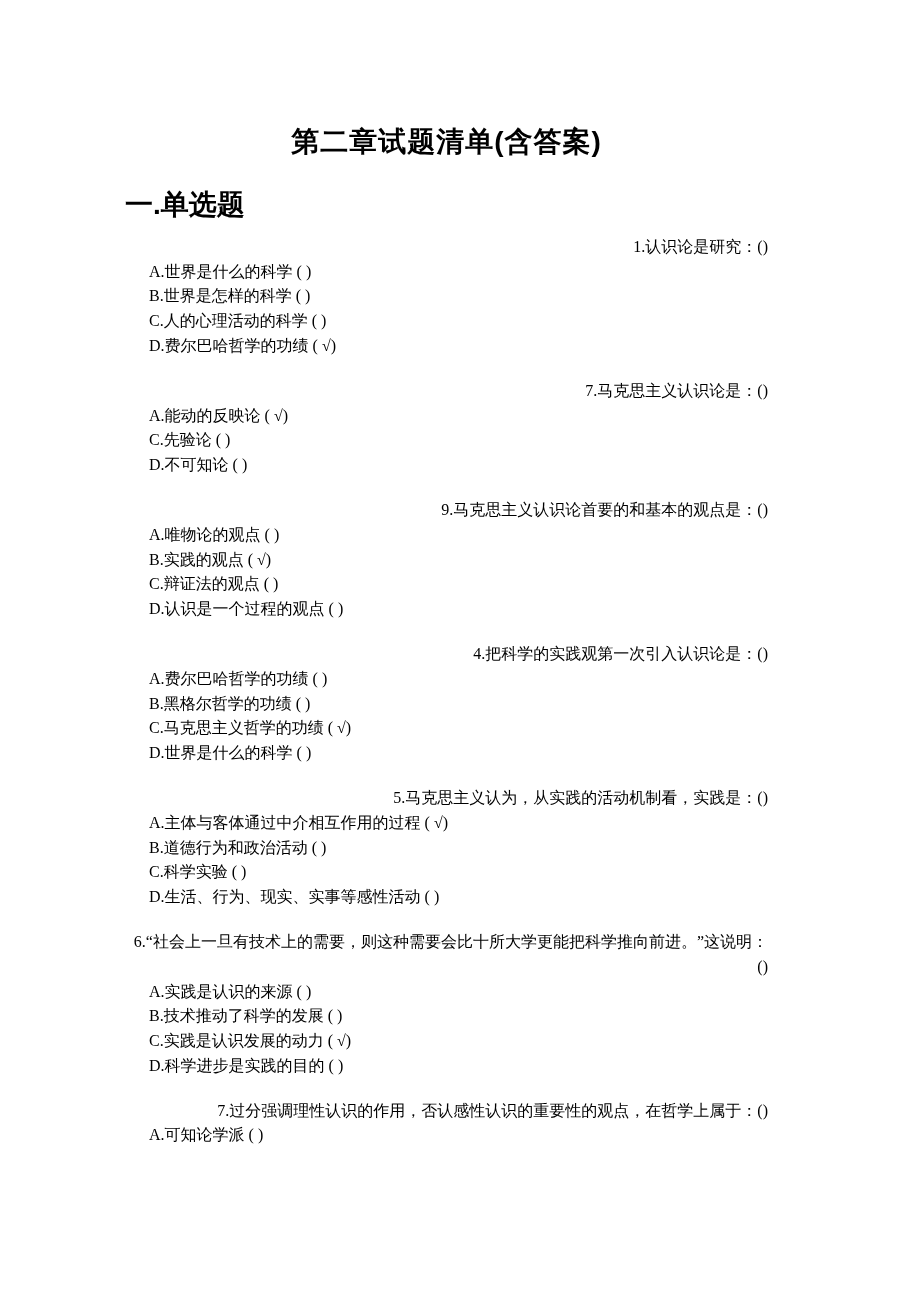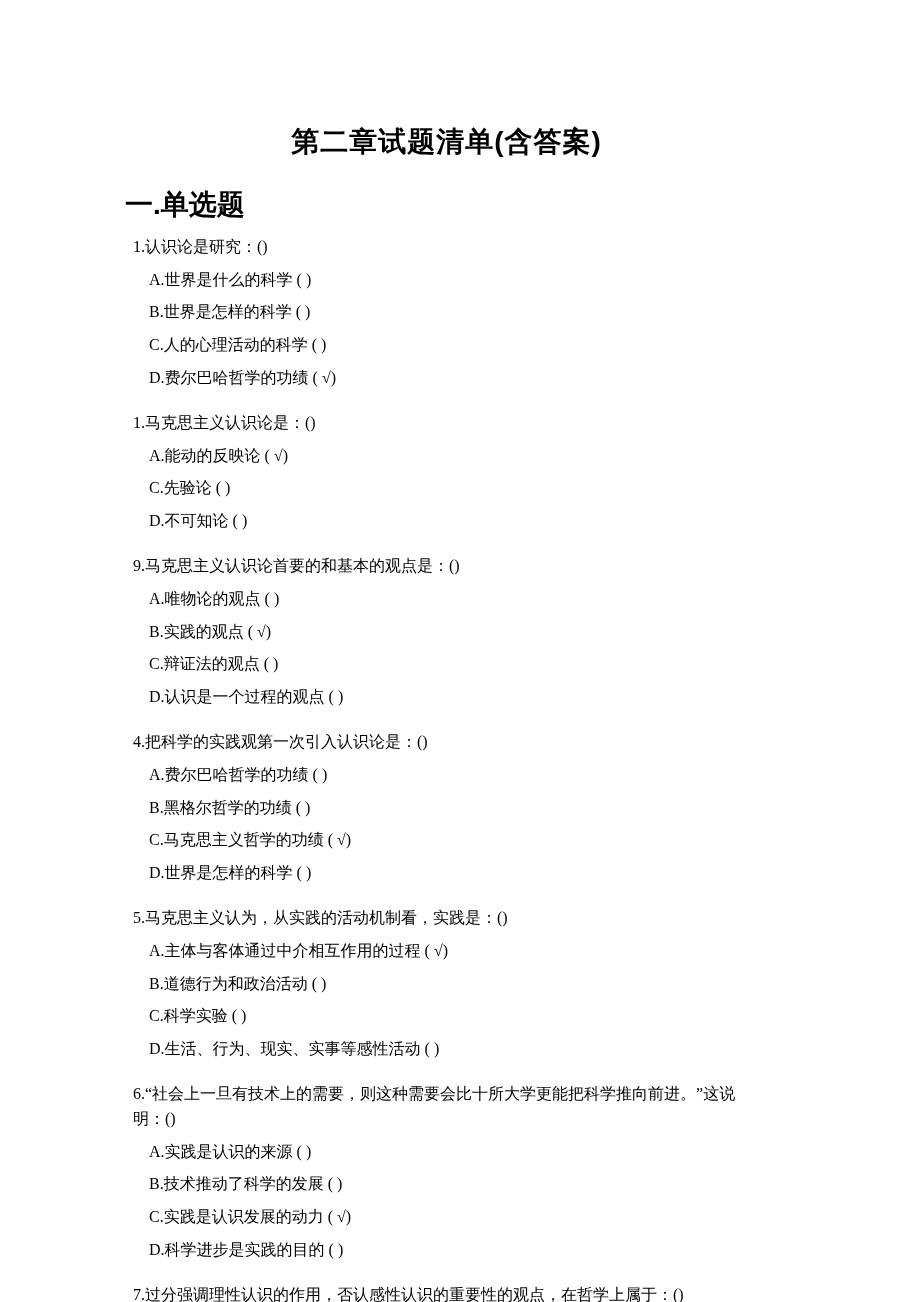--- a/index.html
+++ b/index.html
@@ -29,59 +29,60 @@
     .section-title {
       font-family: "SimHei", "黑体", sans-serif;
       font-size: 28px;
       font-weight: bold;
       margin: 0 0 8px 0;
     }
     .question-block {
       margin-bottom: 20px;
     }
     .q-stem {
-      margin: 8px;
+      margin: 0;
+      text-align: right;
     }
     .q-option {
-      margin: 8px 0 0 24px;
+      margin: 0 0 0 24px;
     }
   </style>
 </head>
 <body>
 
 <div class="page">
   <h1 class="doc-title">第二章试题清单(含答案)</h1>
   <h2 class="section-title">一.单选题</h2>
   <div id="questions">
       <div class="question-block">
         <p class="q-stem">1.认识论是研究：()</p>
         <p class="q-option">A.世界是什么的科学 (  )</p>
         <p class="q-option">B.世界是怎样的科学 (  )</p>
         <p class="q-option">C.人的心理活动的科学 (  )</p>
         <p class="q-option">D.费尔巴哈哲学的功绩 ( √)</p>
       </div>
       <div class="question-block">
-        <p class="q-stem">1.马克思主义认识论是：()</p>
+        <p class="q-stem">7.马克思主义认识论是：()</p>
         <p class="q-option">A.能动的反映论 ( √)</p>
         <p class="q-option">C.先验论 (  )</p>
         <p class="q-option">D.不可知论 (  )</p>
       </div>
       <div class="question-block">
         <p class="q-stem">9.马克思主义认识论首要的和基本的观点是：()</p>
         <p class="q-option">A.唯物论的观点 (  )</p>
         <p class="q-option">B.实践的观点 ( √)</p>
         <p class="q-option">C.辩证法的观点 (  )</p>
         <p class="q-option">D.认识是一个过程的观点 (  )</p>
       </div>
       <div class="question-block">
         <p class="q-stem">4.把科学的实践观第一次引入认识论是：()</p>
         <p class="q-option">A.费尔巴哈哲学的功绩 (  )</p>
         <p class="q-option">B.黑格尔哲学的功绩 (  )</p>
         <p class="q-option">C.马克思主义哲学的功绩 ( √)</p>
-        <p class="q-option">D.世界是怎样的科学 (  )</p>
+        <p class="q-option">D.世界是什么的科学 (  )</p>
       </div>
       <div class="question-block">
         <p class="q-stem">5.马克思主义认为，从实践的活动机制看，实践是：()</p>
         <p class="q-option">A.主体与客体通过中介相互作用的过程 ( √)</p>
         <p class="q-option">B.道德行为和政治活动 (  )</p>
         <p class="q-option">C.科学实验 (  )</p>
         <p class="q-option">D.生活、行为、现实、实事等感性活动 (  )</p>
       </div>
       <div class="question-block">
         <p class="q-stem">6.“社会上一旦有技术上的需要，则这种需要会比十所大学更能把科学推向前进。”这说明：()</p>

